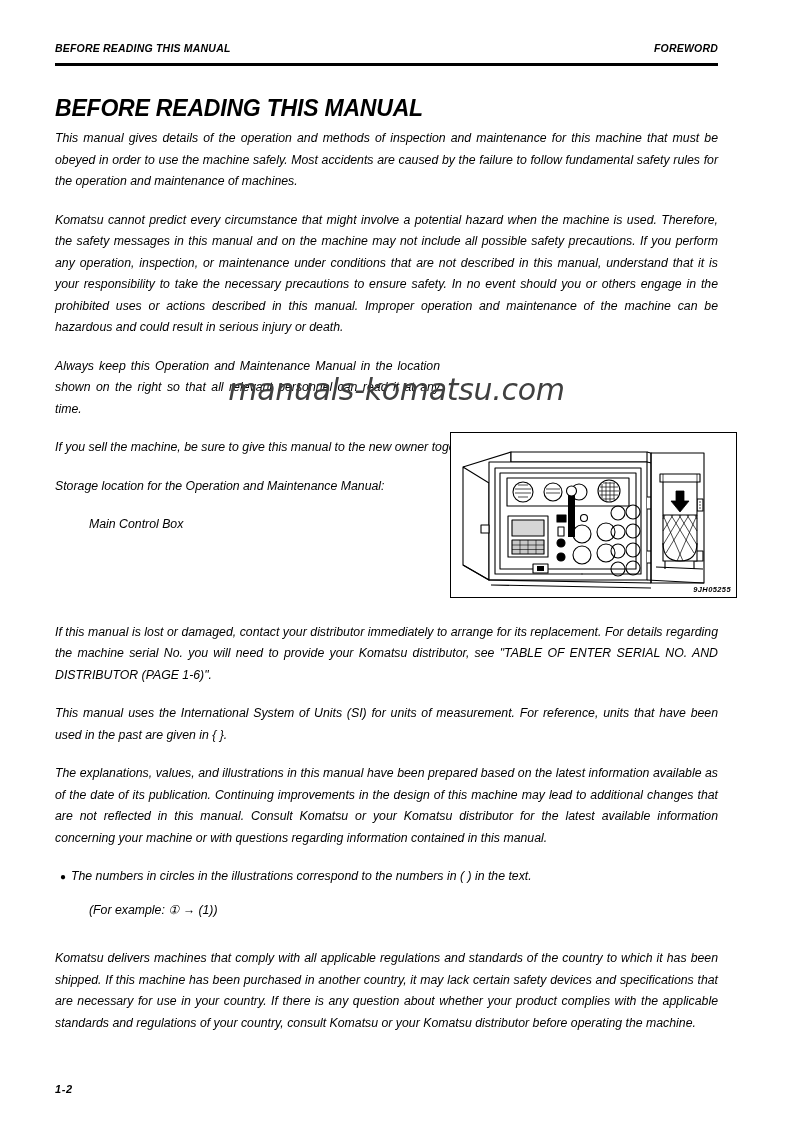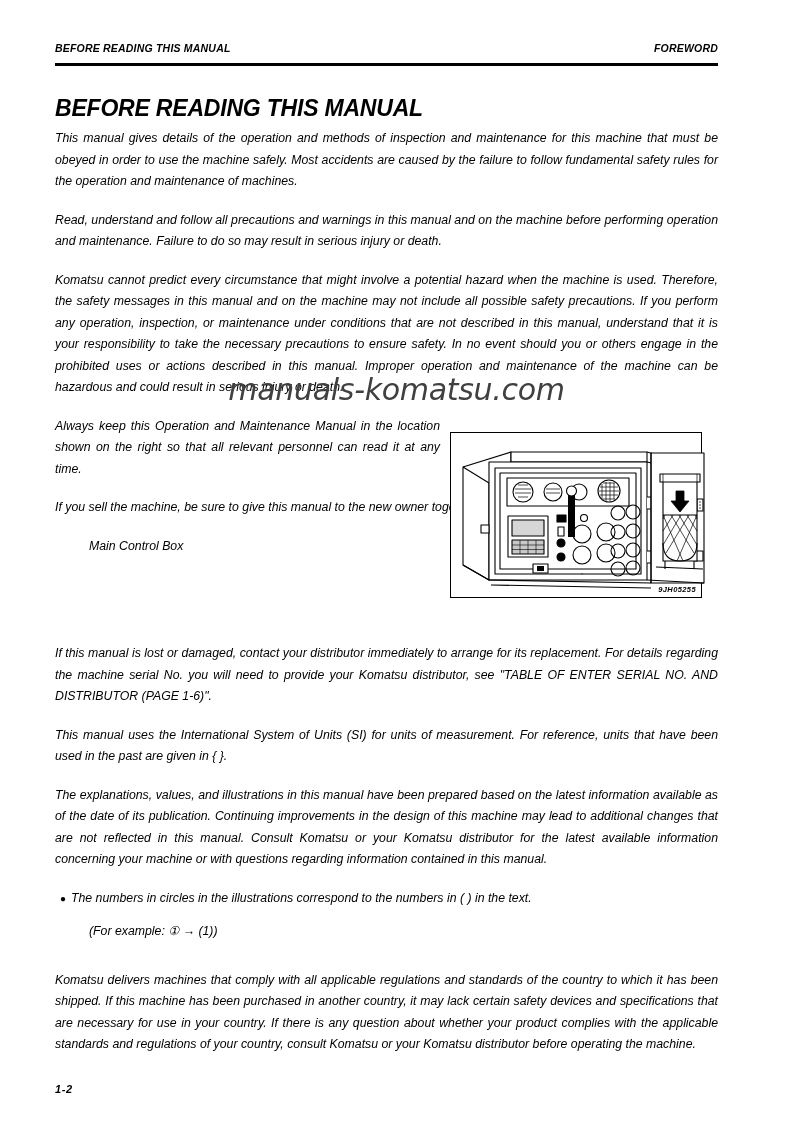--- a/index.html
+++ b/index.html
@@ -94,21 +94,21 @@
     font-size: 10px;
     line-height: 21.5px;
   }
   .bullet-text { flex: 1; }
 
   
   .figure {
     position: absolute;
     left: 450px;
     top: 432px;
-    width: 252px;
+    width: 287px;
     height: 166px;
     border: 1.4px solid #000;
     background: #fff;
     box-sizing: border-box;
   }
   .figure svg { display: block; }
   .fig-code {
     position: absolute;
     right: 5px;
     bottom: 3px;
@@ -152,28 +152,28 @@
     <span class="hdr-text">FOREWORD</span>
   </div>
   <div class="header-rule"></div>
 
   <div class="content">
 
     <h1 class="doc-title">BEFORE READING THIS MANUAL</h1>
 
     <p class="para">This manual gives details of the operation and methods of inspection and maintenance for this machine that must be obeyed in order to use the machine safely. Most accidents are caused by the failure to follow fundamental safety rules for the operation and maintenance of machines.</p>
 
-    <p class="para">Read, understand and follow all precautions and warnings in this manual and on the machine before performing operation and maintenance. Failure to do so may result in serious injury or death.</p>
 
     <p class="para">Komatsu cannot predict every circumstance that might involve a potential hazard when the machine is used. Therefore, the safety messages in this manual and on the machine may not include all possible safety precautions. If you perform any operation, inspection, or maintenance under conditions that are not described in this manual, understand that it is your responsibility to take the necessary precautions to ensure safety. In no event should you or others engage in the prohibited uses or actions described in this manual. Improper operation and maintenance of the machine can be hazardous and could result in serious injury or death.</p>
 
     <p class="para flow-left">Always keep this Operation and Maintenance Manual in the location shown on the right so that all relevant personnel can read it at any time.</p>
 
     <p class="para nojust">If you sell the machine, be sure to give this manual to the new owner together with the machine.</p>
 
+    <p class="para nojust tight">Storage location for the Operation and Maintenance Manual:</p>
     <div class="indent-line">Main Control Box</div>
 
     <div style="height:78px"></div>
 
     <p class="para">If this manual is lost or damaged, contact your distributor immediately to arrange for its replacement. For details regarding the machine serial No. you will need to provide your Komatsu distributor, see "TABLE OF ENTER SERIAL NO. AND DISTRIBUTOR (PAGE 1-6)".</p>
 
     <p class="para">This manual uses the International System of Units (SI) for units of measurement. For reference, units that have been used in the past are given in { }.</p>
 
     <p class="para tight">The explanations, values, and illustrations in this manual have been prepared based on the latest information available as of the date of its publication. Continuing improvements in the design of this machine may lead to additional changes that are not reflected in this manual. Consult Komatsu or your Komatsu distributor for the latest available information concerning your machine or with questions regarding information contained in this manual.</p>
 

